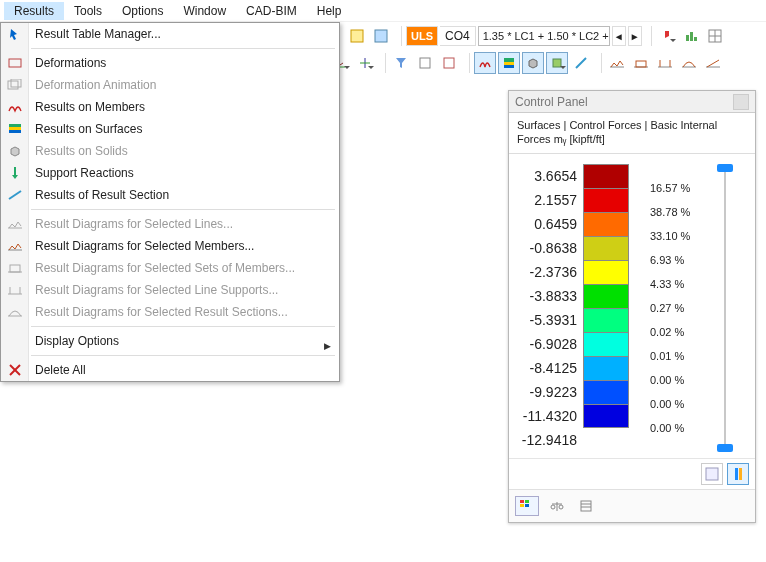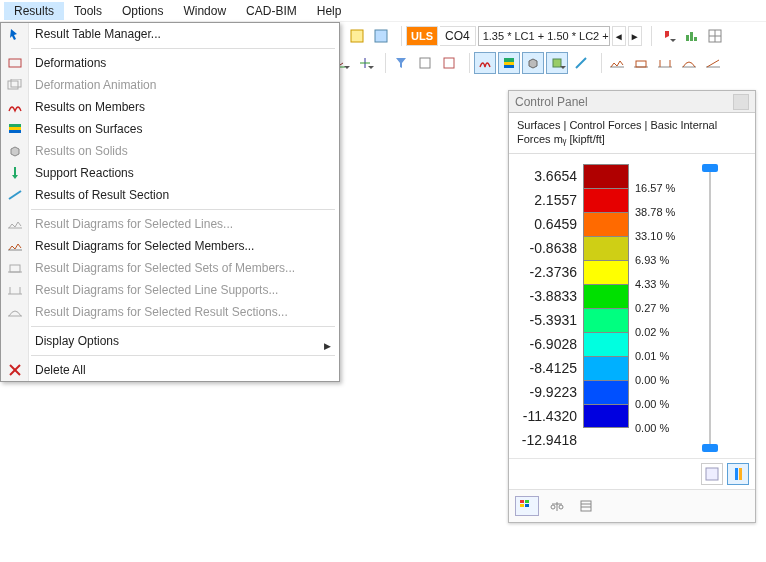--- a/index.html
+++ b/index.html
@@ -41,21 +41,21 @@
   .cpanel .titlebar { height:22px; background:#f0f0f0; border-bottom:1px solid #ccc; display:flex; align-items:center; padding:0 6px; color:#777; font-size:12px; }
   .cpanel .titlebar .xbtn { margin-left:auto; width:16px; height:16px; background:#e0e0e0; border:1px solid #ccc; }
   .cpanel .subtitle { padding:6px 8px; border-bottom:1px solid #ddd; background:#fff; font-size:11px; line-height:1.25; }
   .legend-wrap { padding:10px 8px 6px 8px; background:#fff; position:relative; }
   .legend { display:flex; gap:6px; }
   .vals-left { width:60px; text-align:right; font-size:14px; display:flex; flex-direction:column; }
   .vals-left span{ height:24px; display:flex; align-items:center; justify-content:flex-end; }
   .swatches { width:46px; display:flex; flex-direction:column; }
   .swatch { height:24px; border:1px solid #888; border-bottom:none; }
   .swatch:last-child{ border-bottom:1px solid #888; }
-  .vals-right { width:54px; font-size:11px; display:flex; flex-direction:column; padding-top:12px; }
+  .vals-right { width:54px; font-size:11px; display:flex; flex-direction:column; padding-top:12px;margin-left:15px; }
   .vals-right span{ height:24px; display:flex; align-items:center; }
   .slider-col { width:30px; position:relative; }
   .slider-track{ position:absolute; left:14px; top:4px; bottom:4px; width:2px; background:#c8c8c8; }
   .slider-thumb{ position:absolute; left:7px; width:16px; height:8px; background:#1a8cff; border-radius:2px; }
   .legend-footer { display:flex; justify-content:flex-end; gap:4px; padding:4px 6px; border-top:1px solid #e5e5e5; background:#fff; }
   .legend-footer .fbtn{ width:22px; height:22px; border:1px solid #ccc; background:#fff; display:flex; align-items:center; justify-content:center; }
   .legend-footer .fbtn.active{ border-color:#5aa0d8; background:#e4f2ff; }
   .cpanel-tabs{ display:flex; gap:6px; padding:6px; border-top:1px solid #e0e0e0; background:#fafafa; }
   .ptab{ width:24px; height:20px; border:1px solid transparent; display:flex; align-items:center; justify-content:center; }
   .ptab.active{ border:1px solid #aac; background:#eef5ff; }

